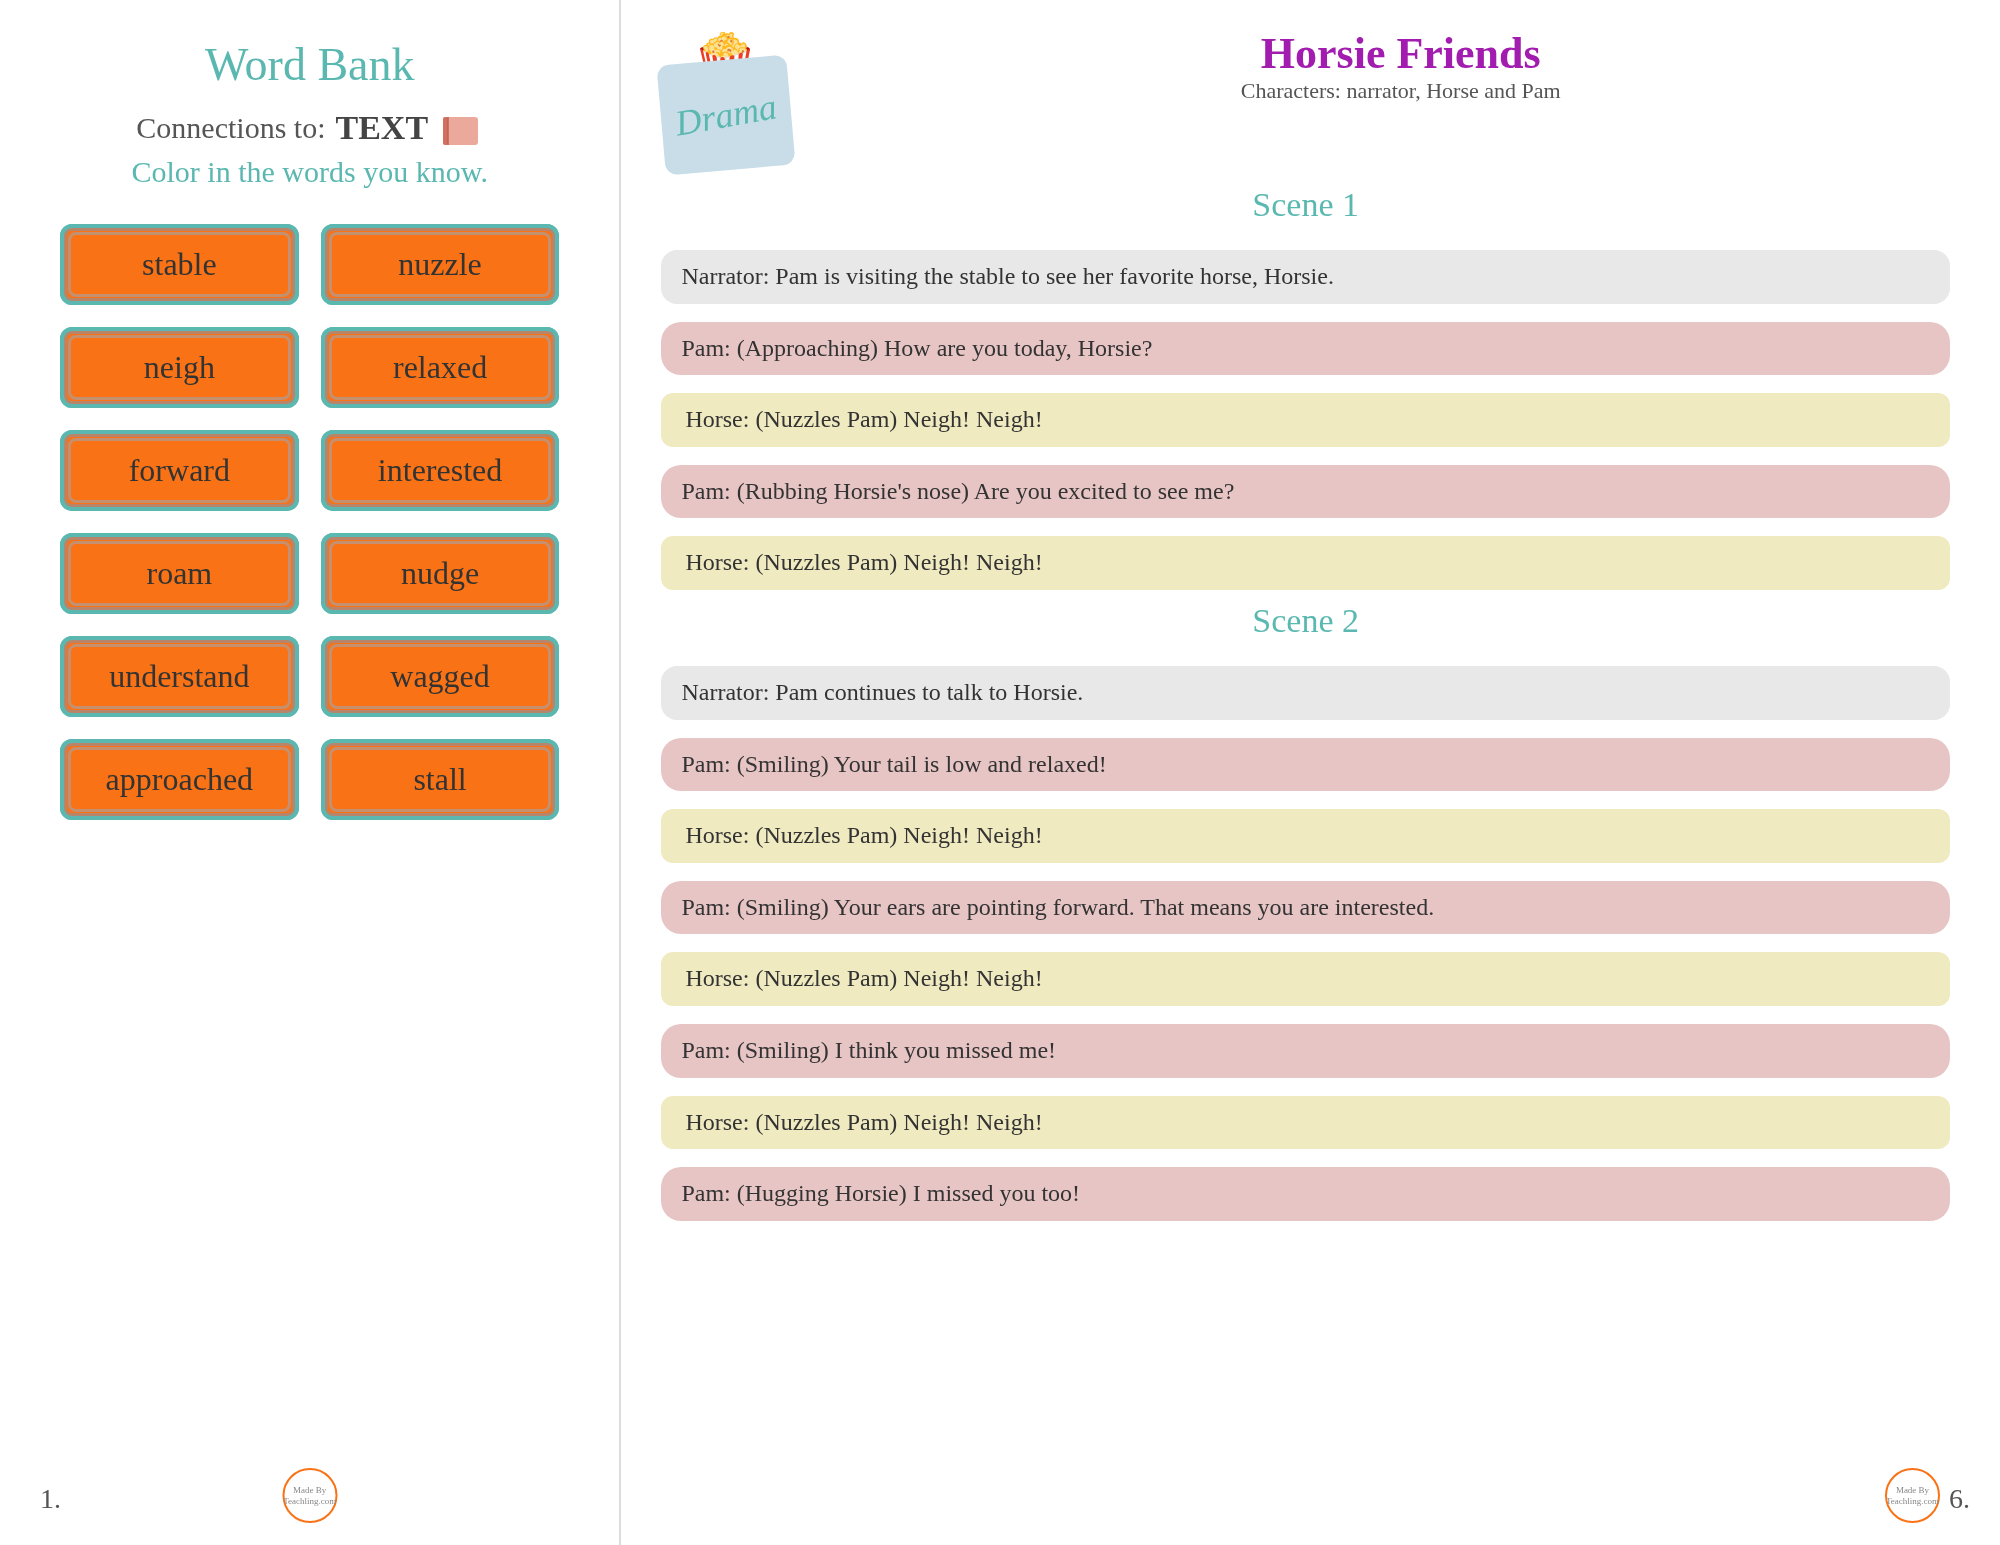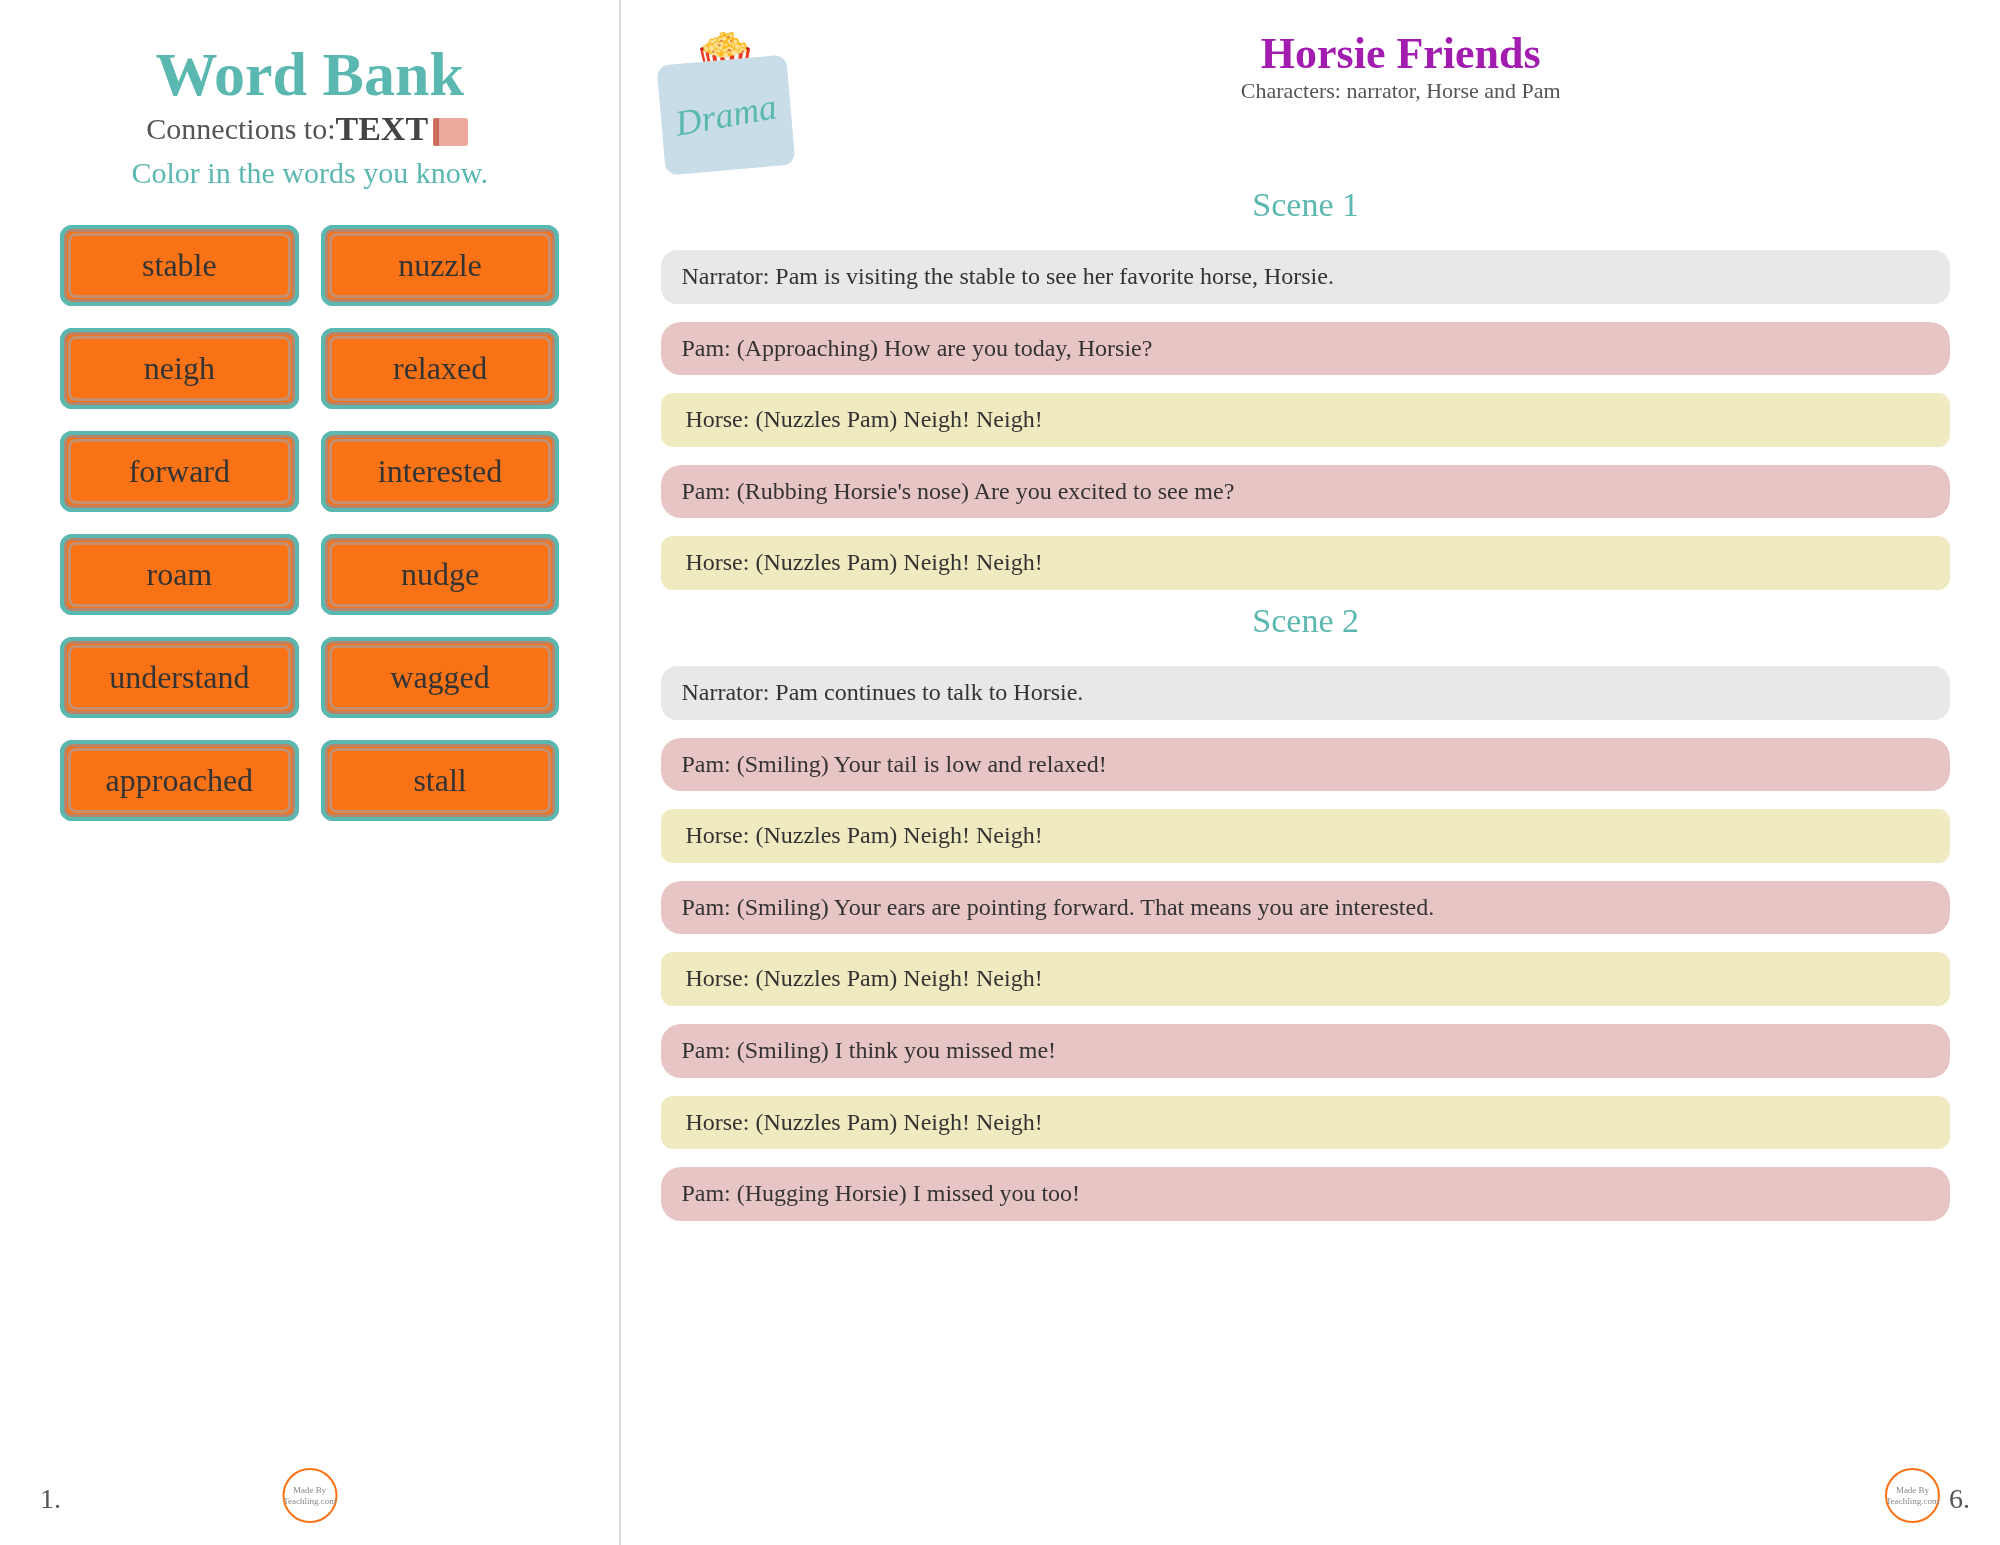--- a/index.html
+++ b/index.html
@@ -25,33 +25,34 @@
     .right-panel {
       width: 1380px;
       padding: 30px 50px 30px 40px;
       position: relative;
     }
 
     
     .word-bank-title {
       font-family: 'Comic Sans MS', cursive;
       color: #5bb8b0;
-      font-size: 62px;
-      font-weight: bold;
+      font-size: 46px;
+      font-weight: normal;
       text-align: center;
       line-height: 1.1;
-      margin-bottom: 2px;
+      margin-bottom: 18px;
     }
 
     .connections-line {
       font-size: 30px;
       color: #555;
       font-family: 'Comic Sans MS', cursive;
       display: flex;
       align-items: center;
+      gap: 10px;
       margin-bottom: 8px;
     }
 
     .connections-text-label {
       font-weight: bold;
       font-size: 34px;
       color: #444;
       font-family: 'Comic Sans MS', cursive;
     }
 

